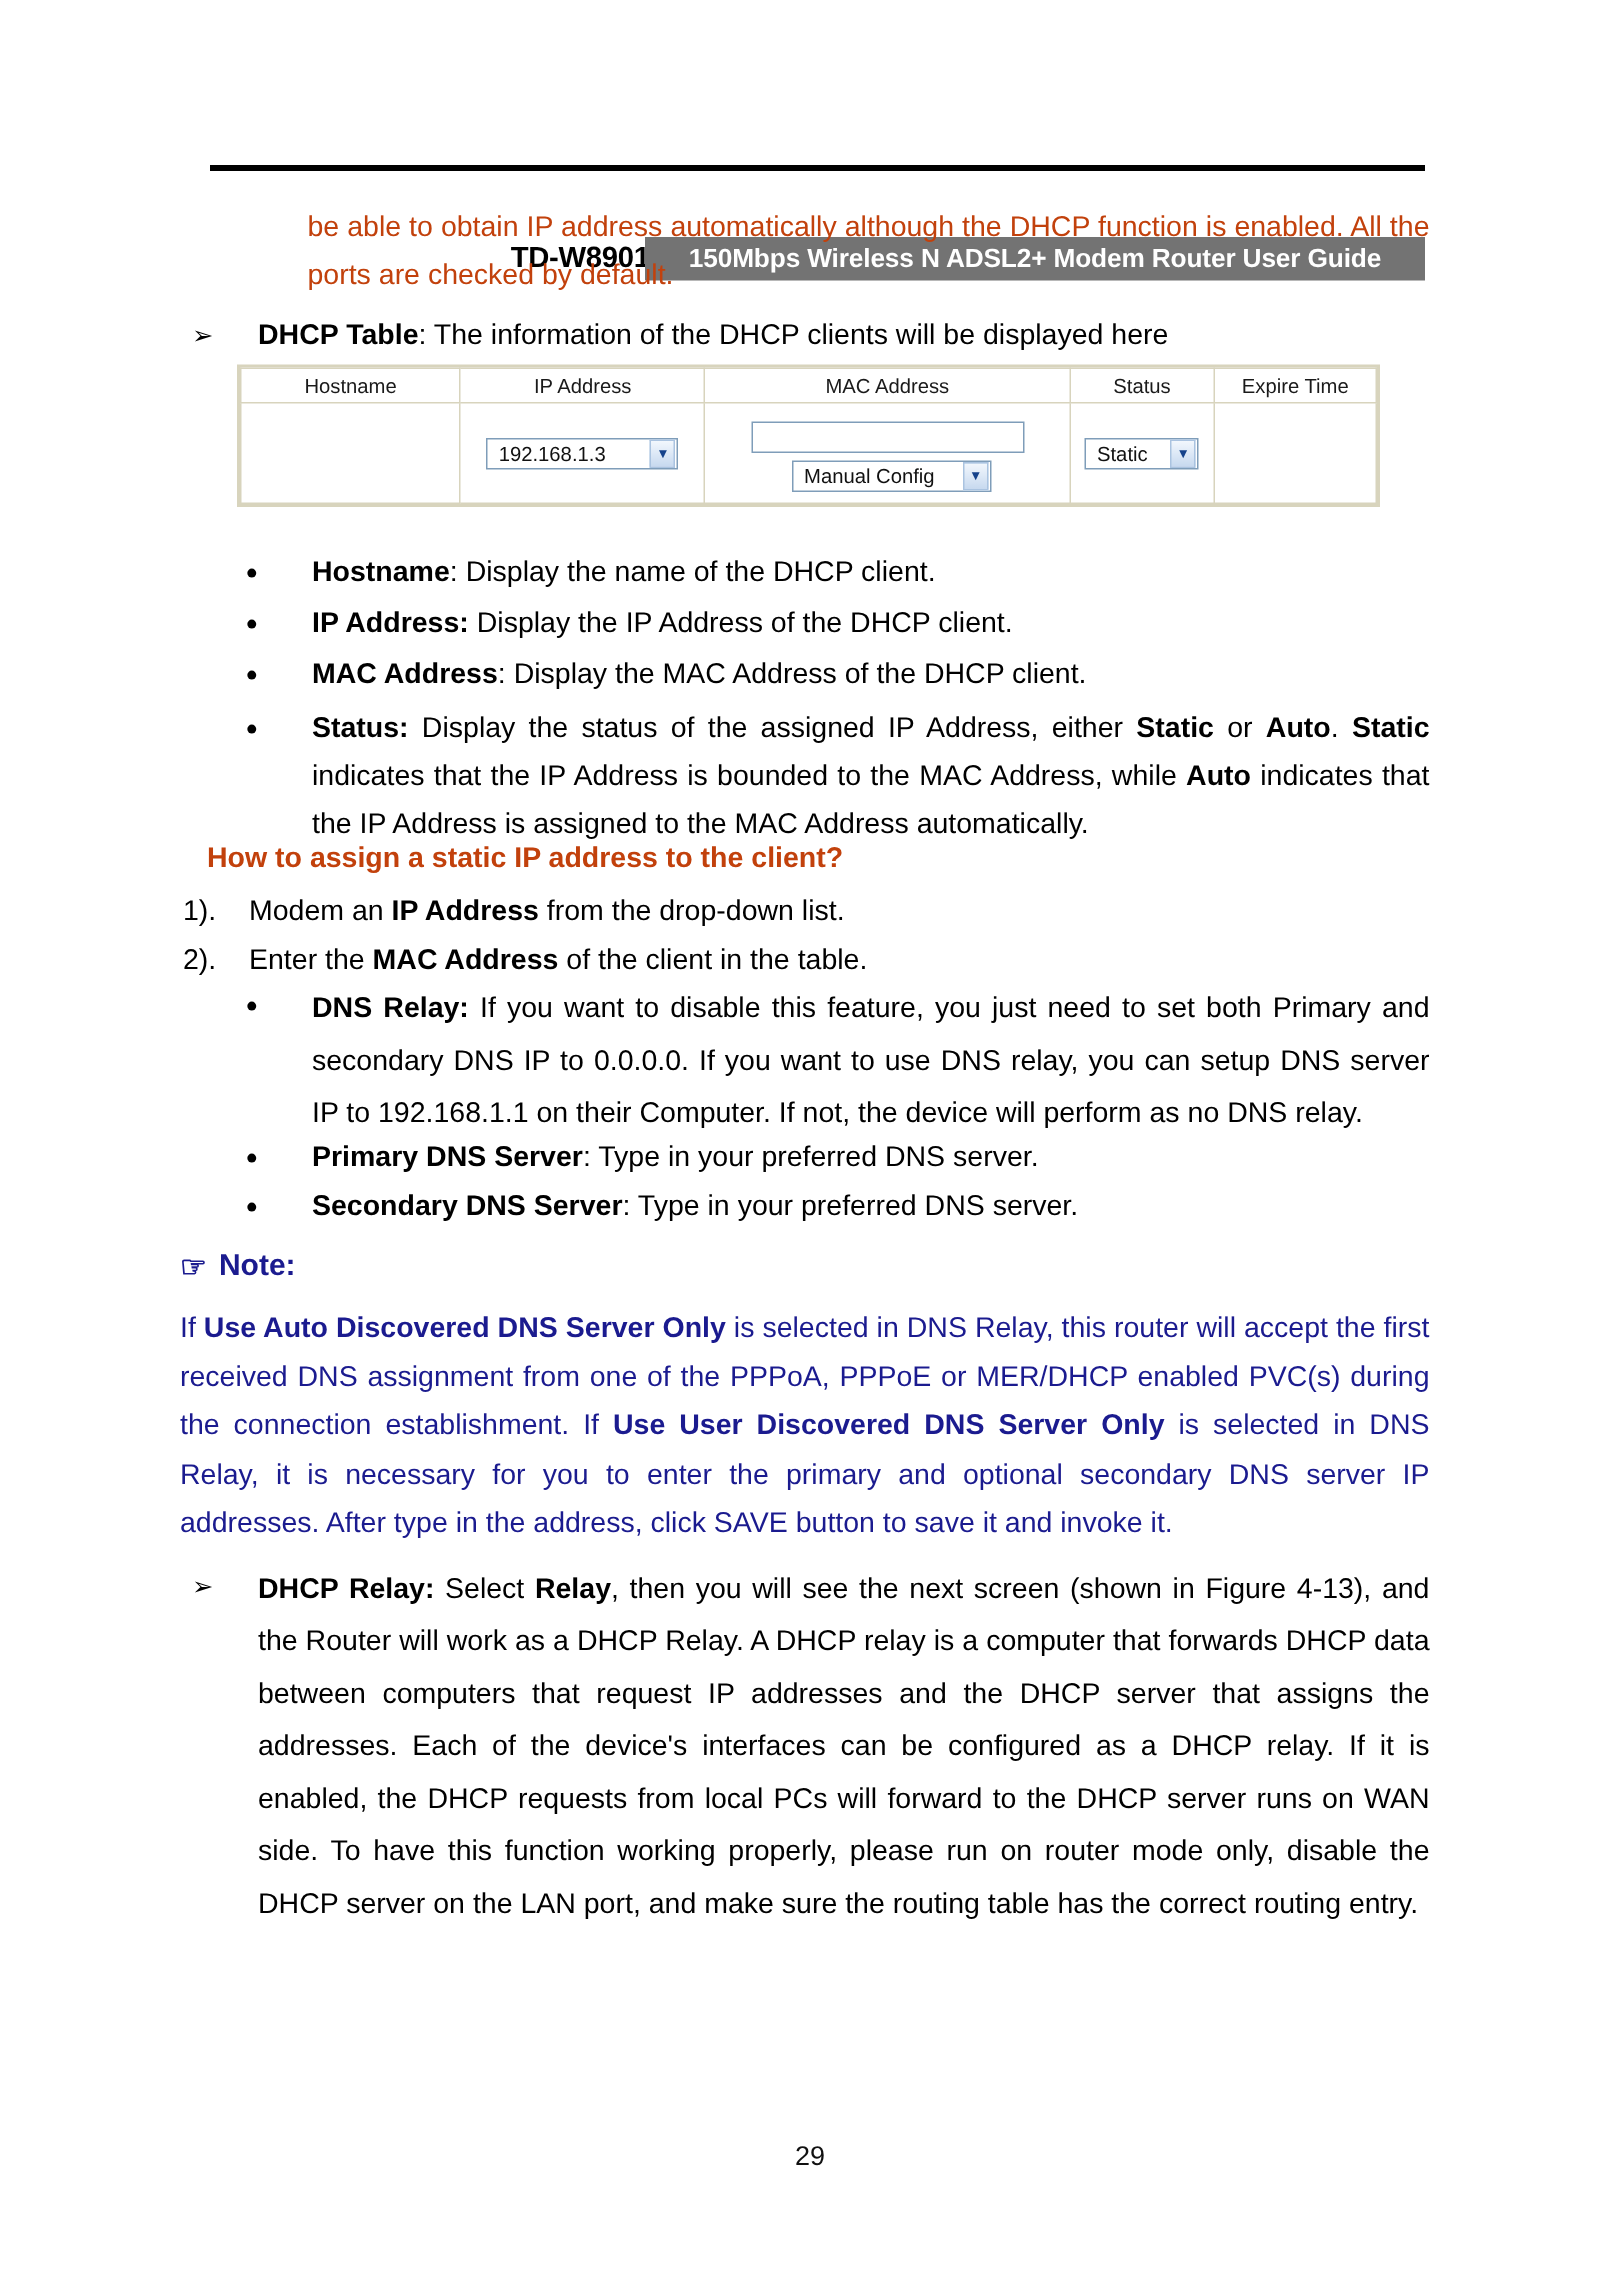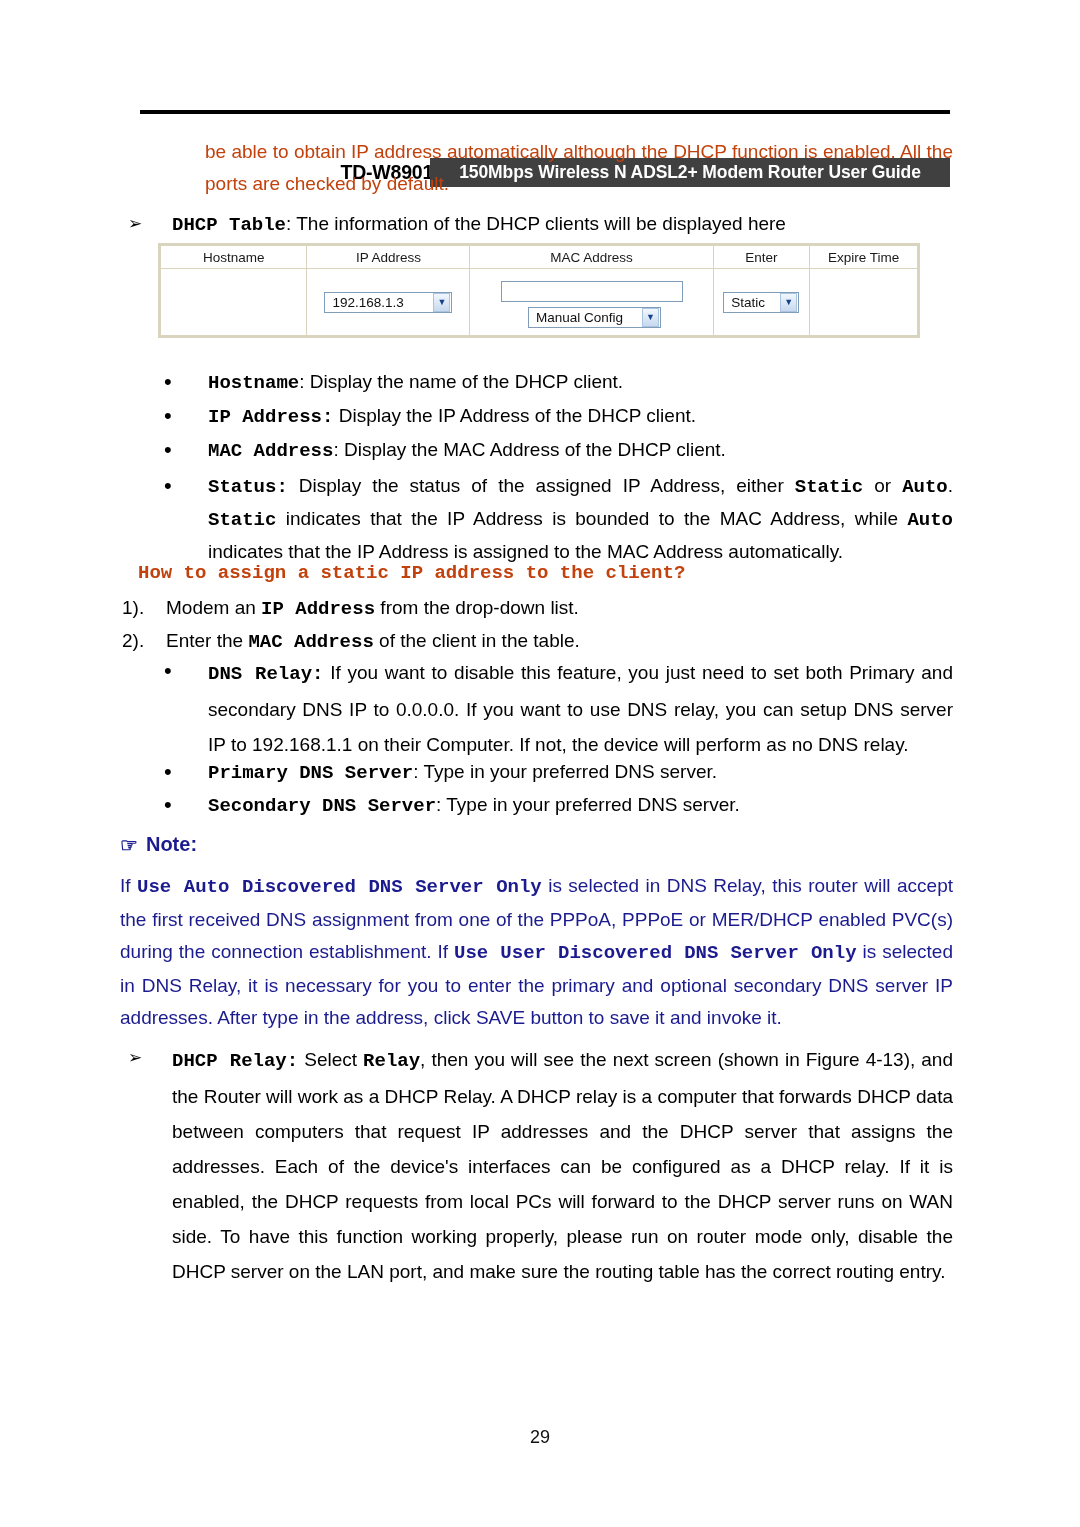--- a/index.html
+++ b/index.html
@@ -41,21 +41,21 @@
     letter-spacing: -0.2px;
     color: #000000;
     white-space: nowrap;
   }
   .header-banner {
     position: absolute;
     left: 430px;
     top: 80px;
     width: 520px;
     height: 29px;
-    background: #404040;
+    background: #737373;
     color: #ffffff;
     font-size: 17.5px;
     font-weight: bold;
     letter-spacing: -0.1px;
     display: flex;
     align-items: center;
     justify-content: center;
     white-space: nowrap;
   }
 
@@ -66,21 +66,21 @@
     top: 0;
     width: 1080px;
   }
   .para {
     position: absolute;
     font-size: 19px;
     line-height: 32px;
     color: #c2410c;
   }
   .just { text-align: justify; }
-  .b { font-weight: bold; font-family: Liberation Mono, monospace; }
+  .b { font-weight: bold; }
 
   .bullet-row {
     position: absolute;
     display: flex;
     font-size: 19px;
     line-height: 32px;
   }
   .bullet-mark {
     flex: 0 0 auto;
     width: 44px;
@@ -246,21 +246,21 @@
     <span class="bullet-text"><span class="b">DHCP Table</span><span>: The information of the DHCP clients will be displayed here</span></span>
   </div>
 
   <div class="dhcp-table-wrap">
     <table class="dhcp">
       <thead>
         <tr>
           <th class="col-host">Hostname</th>
           <th class="col-ip">IP Address</th>
           <th class="col-mac">MAC Address</th>
-          <th class="col-status">Enter</th>
+          <th class="col-status">Status</th>
           <th class="col-expire">Expire Time</th>
         </tr>
       </thead>
       <tbody>
         <tr class="edit-row">
           <td></td>
           <td>
             <span class="sel sel-ip">
               <span class="sel-label">192.168.1.3</span>
               <span class="sel-arrow">▼</span>

